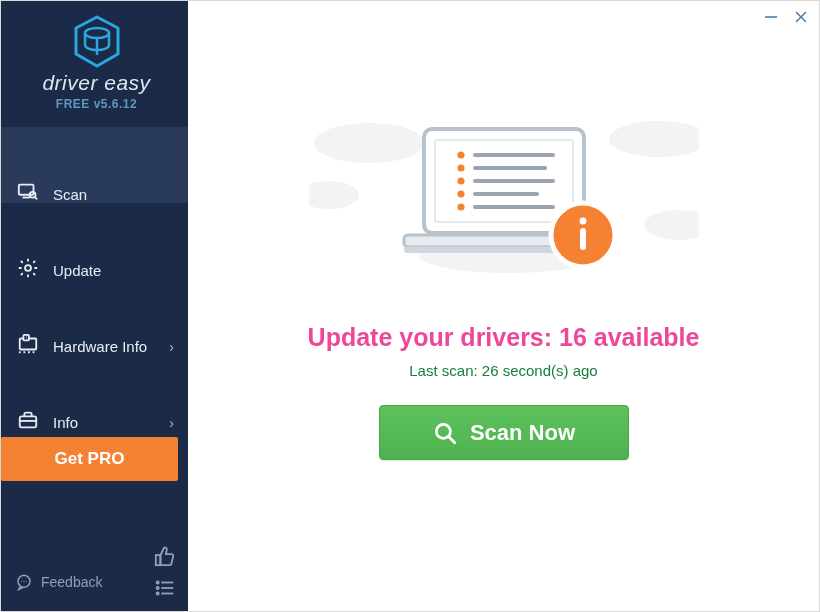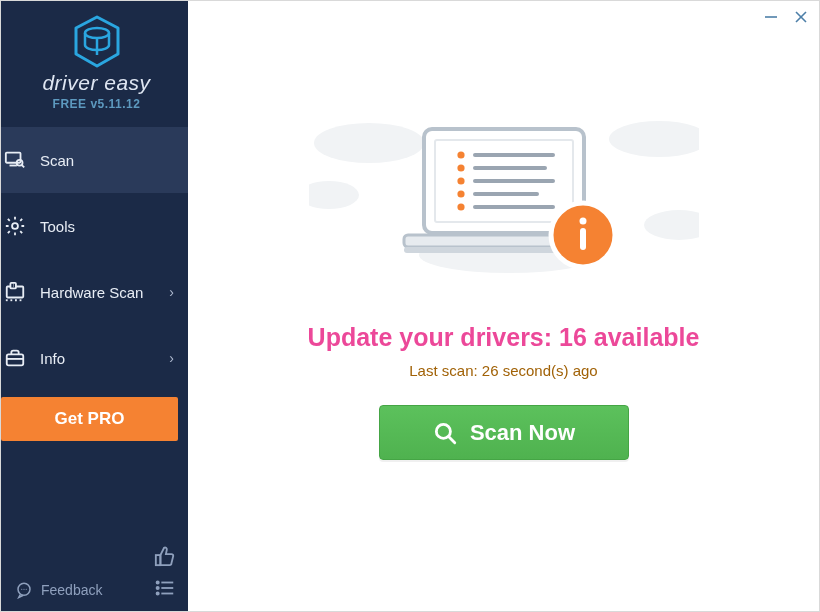--- a/index.html
+++ b/index.html
@@ -12,51 +12,51 @@
   .sidebar {
     width: 187px; height: 100%; background: #1b2a47; color: #fff;
     display: flex; flex-direction: column; position: relative;
   }
   .logo-block { text-align: center; padding: 14px 0 10px 4px; }
   .logo-svg { width: 48px; height: 54px; display: block; margin: 0 auto 2px auto; }
   .brand { font-size: 21px; font-style: italic; font-weight: 500; letter-spacing: 0.5px; color: #dfe6f2; }
   .version { font-size: 12px; color: #5d99bf; font-weight: 600; letter-spacing: 0.5px; margin-top: 2px; }
   .nav { margin-top: 6px; }
   .nav-item {
-    height: 66px; display: flex; align-items: center; padding: 0 3px;
+    height: 76px; display: flex; align-items: flex-end; padding: 0 16px;
     font-size: 15px; color: #e8edf5; cursor: pointer; position: relative;
   }
   .nav-item.active { background: #2a3a5a; }
   .nav-item .nav-icon { width: 22px; height: 22px; margin-right: 14px; flex-shrink: 0; }
   .nav-item .chev { position: absolute; right: 14px; font-size: 14px; color: #aeb9cf; }
   .get-pro {
     margin: 6px 10px 0 0; height: 44px; background: #f58232; color: #fff;
     display: flex; align-items: center; justify-content: center; font-size: 17px;
     font-weight: 600; cursor: pointer; border-radius: 2px;
   }
   .sidebar-bottom {
     position: absolute; bottom: 0; left: 0; right: 0; height: 68px;
-    display: flex; align-items: flex-end; padding: 0 14px 12px 14px; color: #8fa0bd;
+    display: flex; align-items: flex-end; padding: 0 14px 20px 14px; color: #8fa0bd;
   }
   .feedback-row { display: flex; align-items: center; gap: 8px; font-size: 14px; cursor: pointer; }
   .bottom-icons { position: absolute; right: 12px; bottom: 12px; display: flex; flex-direction: column; gap: 10px; align-items: center; }
   .icon-btn { width: 22px; height: 22px; color: #8fa0bd; cursor: pointer; }
 
   
   .main { flex: 1; position: relative; background: #fff; }
   .win-controls { position: absolute; top: 8px; right: 10px; display: flex; gap: 14px; }
   .win-btn { width: 16px; height: 16px; color: #4d7fa8; cursor: pointer; display: flex; align-items: center; justify-content: center; font-size: 16px; }
 
   .hero { margin: 122px auto 0 auto; width: 270px; position: relative; }
   .clouds { position: absolute; inset: -18px -60px; z-index: 0; }
   .laptop { position: relative; z-index: 1; }
 
   .headline { text-align: center; margin-top: 36px; }
   .headline h1 { font-size: 25px; font-weight: 700; color: #ec4899; }
-  .sub { text-align: center; margin-top: 10px; font-size: 15px; color: #a16207; }
+  .sub { text-align: center; margin-top: 10px; font-size: 15px; color: #15803d; }
 
   .scan-btn {
     display: flex; align-items: center; justify-content: center; gap: 12px;
     width: 250px; height: 55px; margin: 26px auto 0 auto;
     background: linear-gradient(#5cc15c, #4fb24f); color: #fff; font-size: 22px; font-weight: 600;
     border: 1px solid #45a545; border-radius: 4px; cursor: pointer;
     box-shadow: 0 2px 0 rgba(0,0,0,0.06);
   }
   .scan-btn svg { width: 26px; height: 26px; }
 
@@ -68,51 +68,51 @@
 
   <div class="sidebar">
     <div class="logo-block">
       <svg class="logo-svg" viewBox="0 0 48 54">
         <polygon points="24,2 45,13 45,39 24,51 3,39 3,13" fill="none" stroke="#2aa6e0" stroke-width="3" stroke-linejoin="round"></polygon>
         <ellipse cx="24" cy="18" rx="12" ry="5" fill="none" stroke="#2aa6e0" stroke-width="2.5"></ellipse>
         <path d="M12 18 v12 a12 5 0 0 0 24 0 v-12" fill="none" stroke="#2aa6e0" stroke-width="2.5"></path>
         <line x1="24" y1="23" x2="24" y2="40" stroke="#2aa6e0" stroke-width="2.5"></line>
       </svg>
       <div class="brand">driver easy</div>
-      <div class="version">FREE v5.11.12</div>
+      <div class="version">FREE v5.6.12</div>
     </div>
 
     <div class="nav">
       <div class="nav-item active">
         <svg class="nav-icon" viewBox="0 0 24 24" fill="none" stroke="#e8edf5" stroke-width="2">
           <rect x="2" y="4" width="16" height="11" rx="1"></rect>
           <line x1="6" y1="18" x2="14" y2="18"></line>
           <circle cx="17" cy="15" r="3.2"></circle>
           <line x1="19.5" y1="17.5" x2="22" y2="20"></line>
         </svg>
         <span>Scan</span>
       </div>
       <div class="nav-item">
         <svg class="nav-icon" viewBox="0 0 24 24" fill="none" stroke="#e8edf5" stroke-width="2">
           <circle cx="12" cy="12" r="3.2"></circle>
           <path d="M12 2v3M12 19v3M4.2 4.2l2.1 2.1M17.7 17.7l2.1 2.1M2 12h3M19 12h3M4.2 19.8l2.1-2.1M17.7 6.3l2.1-2.1"></path>
         </svg>
-        <span>Tools</span>
+        <span>Update</span>
       </div>
       <div class="nav-item">
         <svg class="nav-icon" viewBox="0 0 24 24" fill="none" stroke="#e8edf5" stroke-width="2">
           <rect x="3" y="6" width="18" height="12" rx="1"></rect>
           <rect x="7" y="2" width="6" height="6" rx="1" fill="#1b2a47"></rect>
           <text x="10" y="7" font-size="5" fill="#e8edf5" text-anchor="middle" stroke="none">i</text>
           <line x1="3" y1="20" x2="3" y2="22"></line>
             <line x1="8" y1="20" x2="8" y2="22"></line>
           <line x1="13" y1="20" x2="13" y2="22"></line>
             <line x1="18" y1="20" x2="18" y2="22"></line>
         </svg>
-        <span>Hardware Scan</span>
+        <span>Hardware Info</span>
         <span class="chev">›</span>
       </div>
       <div class="nav-item">
         <svg class="nav-icon" viewBox="0 0 24 24" fill="none" stroke="#e8edf5" stroke-width="2">
           <rect x="3" y="8" width="18" height="12" rx="2"></rect>
           <path d="M8 8 V6 a2 2 0 0 1 2 -2 h4 a2 2 0 0 1 2 2 V8"></path>
           <line x1="3" y1="13" x2="21" y2="13"></line>
         </svg>
         <span>Info</span>
         <span class="chev">›</span>

